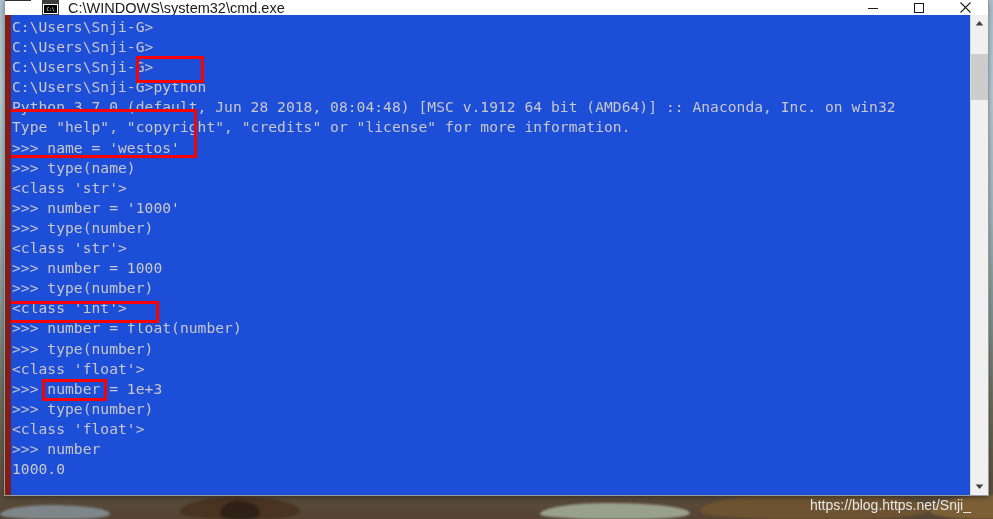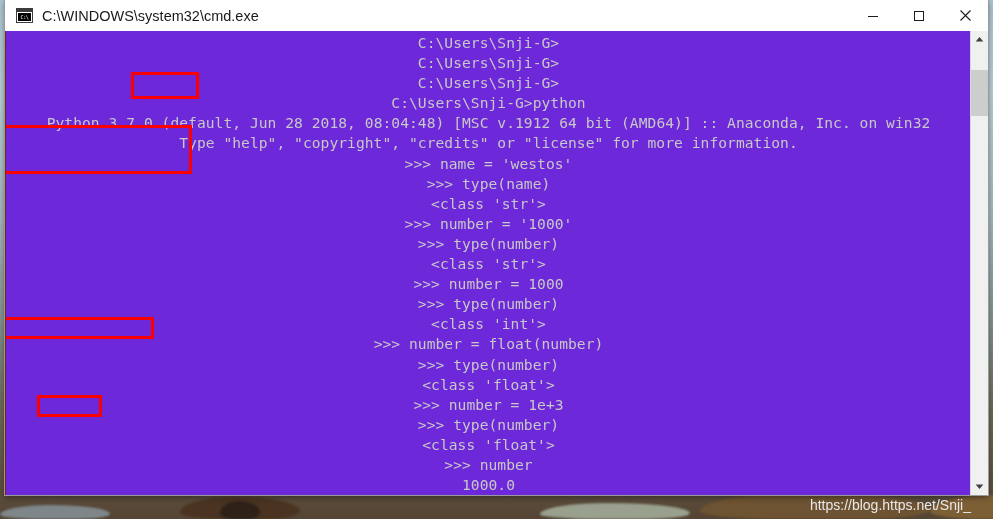--- a/index.html
+++ b/index.html
@@ -56,26 +56,27 @@
   #window::before {
     content: "";
     position: absolute;
     left: 0; right: 0; top: 0;
     height: 1px;
     background: #2b3034;
   }
 
   
   #titlebar {
-    height: 31px;
+    height: 15px;
     background: #ffffff;
     display: flex;
     align-items: center;
     flex: none;
     position: relative;
+    margin-left: 26px;
   }
   #app-icon {
     width: 17px;
     height: 15px;
     margin-left: 11px;
     margin-right: 9px;
     background: #ffffff;
     border: 1px solid #3c3c3c;
     box-sizing: border-box;
     position: relative;
@@ -119,25 +120,24 @@
     font-family: "Liberation Sans", sans-serif;
     color: #1b1b1b;
     cursor: default;
   }
   .wbtn svg { display: block; }
 
   
   #console-area {
     flex: 1;
     display: flex;
-    background: #6d28d9;
+    background: #1d4ed8;
     position: relative;
     overflow: hidden;
-    border-left: 1px solid #7f1d1d;
-    text-align: center;
+    border-left: 6px solid #7f1d1d;
   }
   #console-text {
     flex: 1;
     padding: 2px 0 0 1px;
     color: #c8c8c8;
     font-family: "DejaVu Sans Mono", monospace;
     font-size: 14.6px;
     line-height: 20.1px;
     white-space: pre;
     letter-spacing: 0.05px;

